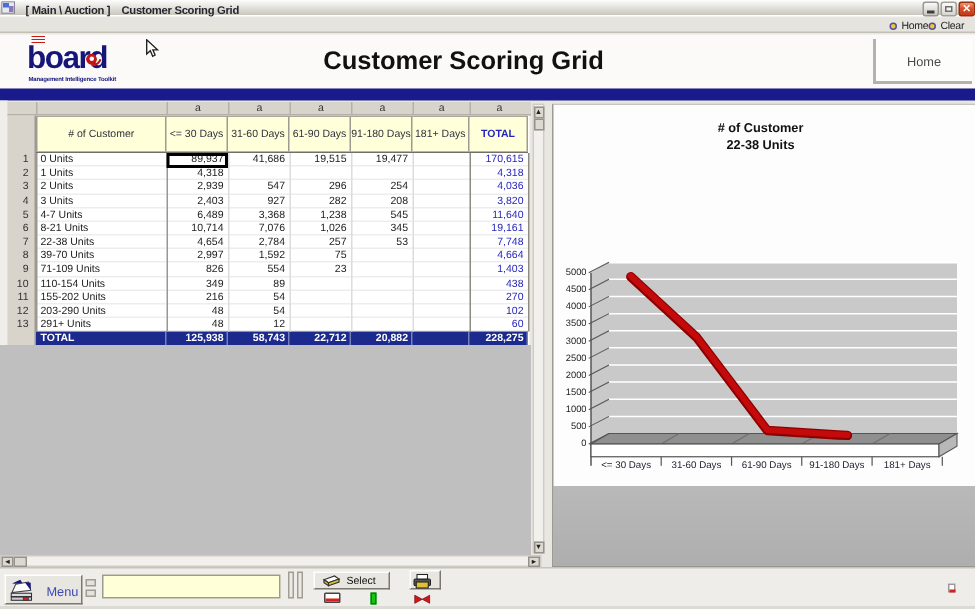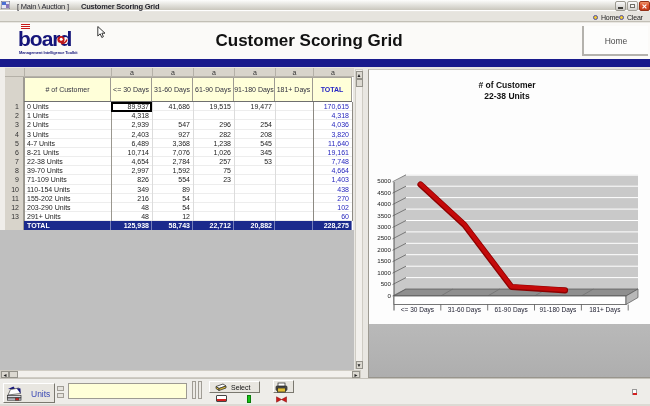--- a/index.html
+++ b/index.html
@@ -2,21 +2,21 @@
 <html><head>
 <meta charset="utf-8">
 <style>
 * { margin:0; padding:0; box-sizing:border-box; }
 html,body { width:650px; height:406px; overflow:hidden; }
 body { font-family:"Liberation Sans", sans-serif; position:relative; background:#e9e7e2; }
 .abs { position:absolute; }
 
 #titlebar { left:0; top:0; width:650px; height:11px;
   background:linear-gradient(#fdfdfd,#e8e7e3 40%,#c9c6bd); border-bottom:1px solid #fff; }
-#titletext { left:17px; top:1.5px; font-size:7.5px; font-weight:normal; color:#26262e; letter-spacing:-0.2px; }
+#titletext { left:17px; top:1.5px; font-size:7.5px; font-weight:bold; color:#26262e; letter-spacing:-0.2px; }
 #titletext2 { left:81px; top:1.5px; font-size:7.5px; font-weight:bold; color:#26262e; letter-spacing:-0.2px; }
 
 .winbtn { top:1px; width:11px; height:10px; border-radius:2px; font-size:7px; text-align:center; }
 #btnmin { left:615px; background:linear-gradient(#fafafa,#c9c7c2); border:1px solid #9a988f; }
 #btnmin div { position:absolute; left:2px; bottom:1px; width:5px; height:2px; background:#3f3e3a; }
 #btnmax { left:627px; background:linear-gradient(#fbfbfb,#d6d4cf); border:1px solid #a3a199; }
 #btnmax div { position:absolute; left:2px; top:2px; width:5px; height:4px; border:1px solid #6e6d68; background:#f4f4f2; }
 #btnclose { left:639px; width:11px; background:linear-gradient(#f0966c,#d9512a 45%,#c23a18); border:1px solid #943016; color:#fff; font-weight:bold; line-height:9px; font-size:7px; }
 
 #strip2 { left:0; top:12px; width:650px; height:10px; background:#e6e4de; border-bottom:1px solid #c2bfb6; }
@@ -375,21 +375,21 @@
     <text x="557.9" y="312">91-180 Days</text>
     <text x="604.8" y="312">181+ Days</text>
   </g>
 
   <path d="M420.5,184.5 L464.5,225 L511.5,287 L558.5,290 L565,290.3" fill="none" stroke="#8e0000" stroke-width="6.2" stroke-linejoin="round" stroke-linecap="round"></path>
   <path d="M420.5,184 L464.5,224.5 L511.5,286.6 L558.5,289.6 L565,290" fill="none" stroke="#c40a0a" stroke-width="4" stroke-linejoin="round" stroke-linecap="round"></path>
 </svg>
 
 <div class="abs" id="footer"></div>
 <div class="abs" id="menubtn">
-    <span>Units</span>
+    <span>Menu</span>
   </div>
 <svg class="abs" style="left:6px;top:385px" width="17" height="17" viewBox="0 0 17 17">
   <path d="M2,4 L7.5,1.5 L9.5,4.5 Z" fill="#16167e"></path>
   <path d="M2,10 L4.5,4.5 L13,3 L14.5,8.5 Z" fill="#fcfcfc" stroke="#444" stroke-width="0.7"></path>
   <path d="M10.5,3.2 L14.5,3.5 L14.5,8.5 Z" fill="#16167e"></path>
   <rect x="1.5" y="10.5" width="13.5" height="2.2" fill="#dcdce4" stroke="#333" stroke-width="0.7"></rect>
   <rect x="1.5" y="13" width="13.5" height="2.2" fill="#c9c9d1" stroke="#333" stroke-width="0.7"></rect>
   <rect x="9.5" y="13" width="3.4" height="2.2" fill="#d42020" stroke="#333" stroke-width="0.5"></rect>
 </svg>
 <div class="abs grip" style="left:57px;top:386px;width:7px;height:5px"></div>

